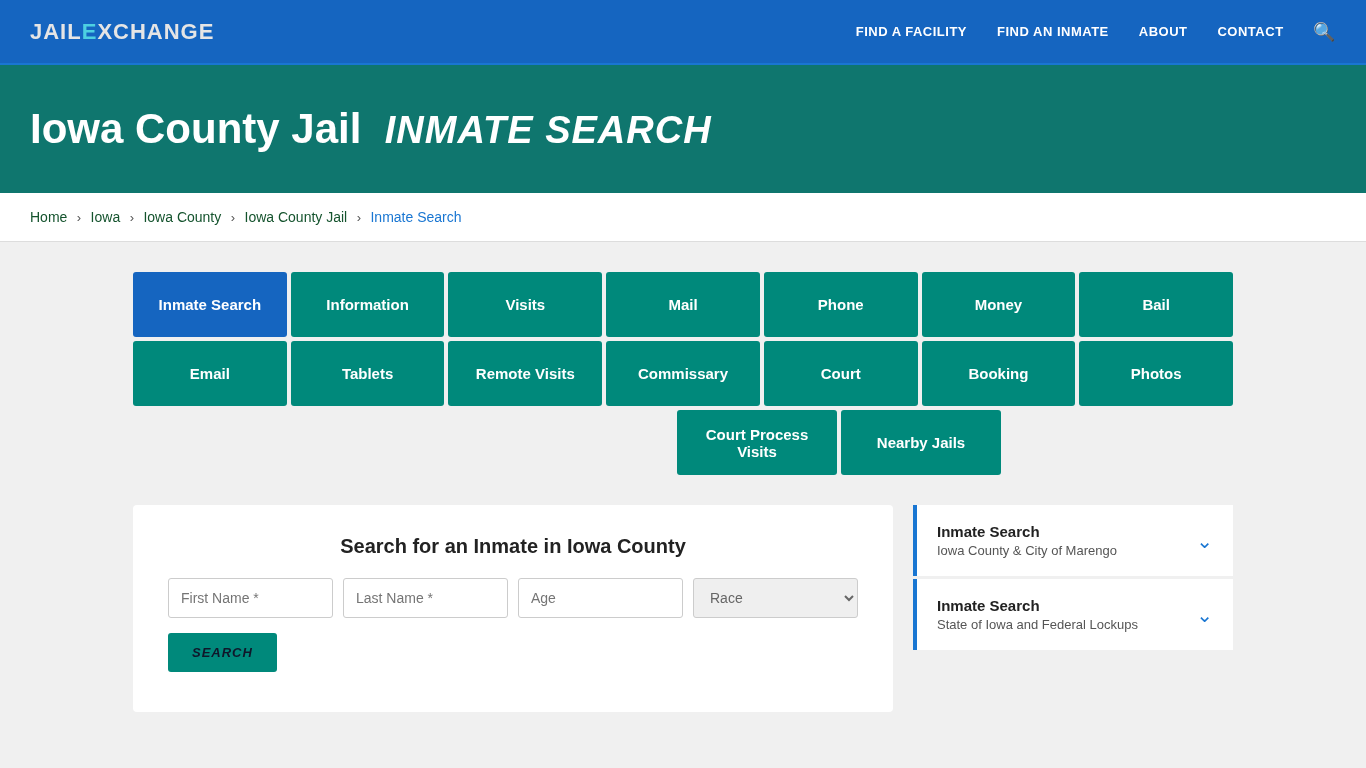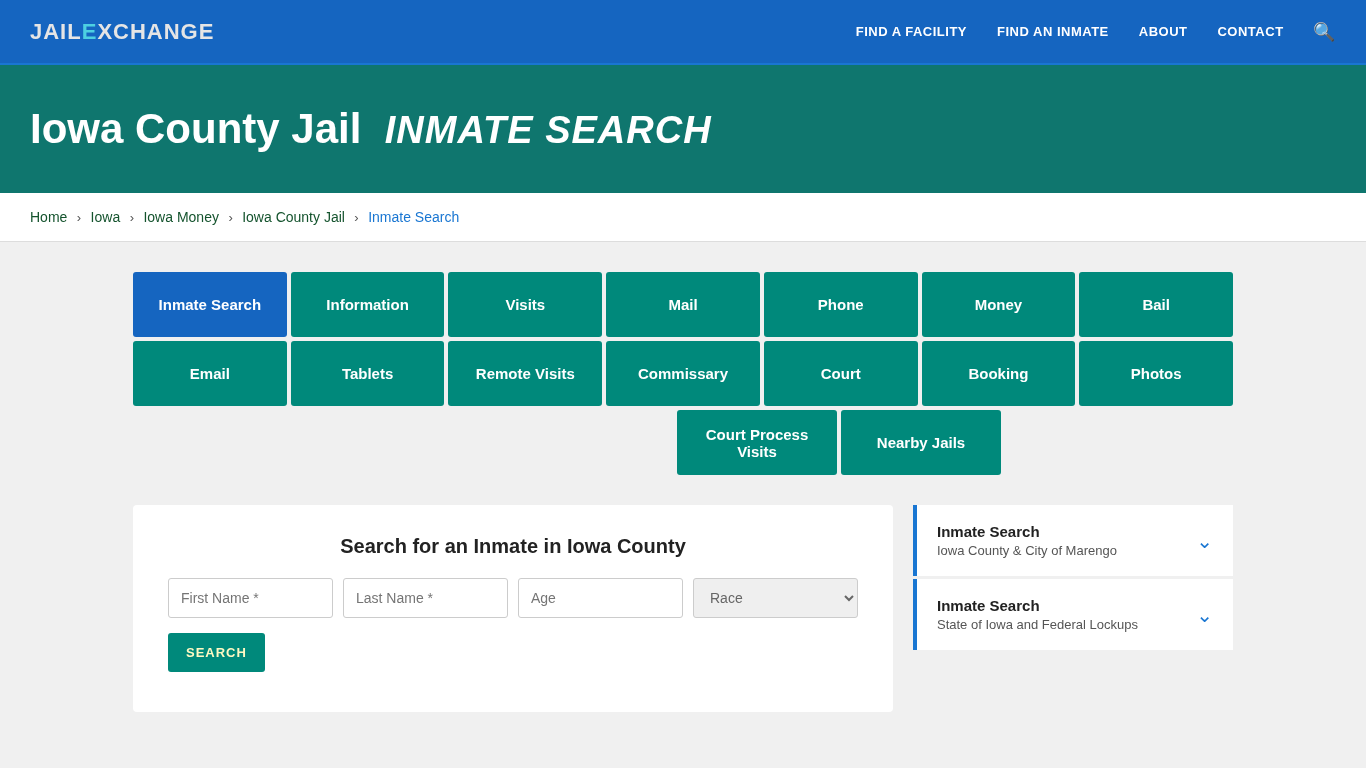--- a/index.html
+++ b/index.html
@@ -156,28 +156,29 @@
       border: 1px solid #ccc;
       padding: 10px 12px;
       font-size: 14px;
       border-radius: 3px;
       flex: 1;
       min-width: 120px;
       color: #666;
     }
     .search-btn {
       background: #00897b;
-      color: #fef9c3;
+      color: #0f172a;
       border: none;
-      padding: 12px 18px;
+      padding: 12px 24px;
       font-size: 13px;
       font-weight: 700;
       letter-spacing: 1px;
       cursor: pointer;
       border-radius: 3px;
+      font-style: italic;
     }
 
     
     .sidebar {
       width: 320px;
       display: flex;
       flex-direction: column;
       gap: 3px;
     }
     .sidebar-item {
@@ -226,21 +227,21 @@
     <span>Iowa County Jail</span>
     &nbsp;<em>INMATE SEARCH</em>
   </h1>
 </div>
 
 <div class="breadcrumb">
   <a href="#">Home</a>
   <span class="sep">›</span>
   <a href="#">Iowa</a>
   <span class="sep">›</span>
-  <a href="#">Iowa Money</a>
+  <a href="#">Iowa County</a>
   <span class="sep">›</span>
   <a href="#">Iowa County Jail</a>
   <span class="sep">›</span>
   <span class="current">Inmate Search</span>
 </div>
 
 <div class="main-container">
 
   <div class="tabs-grid">
 

